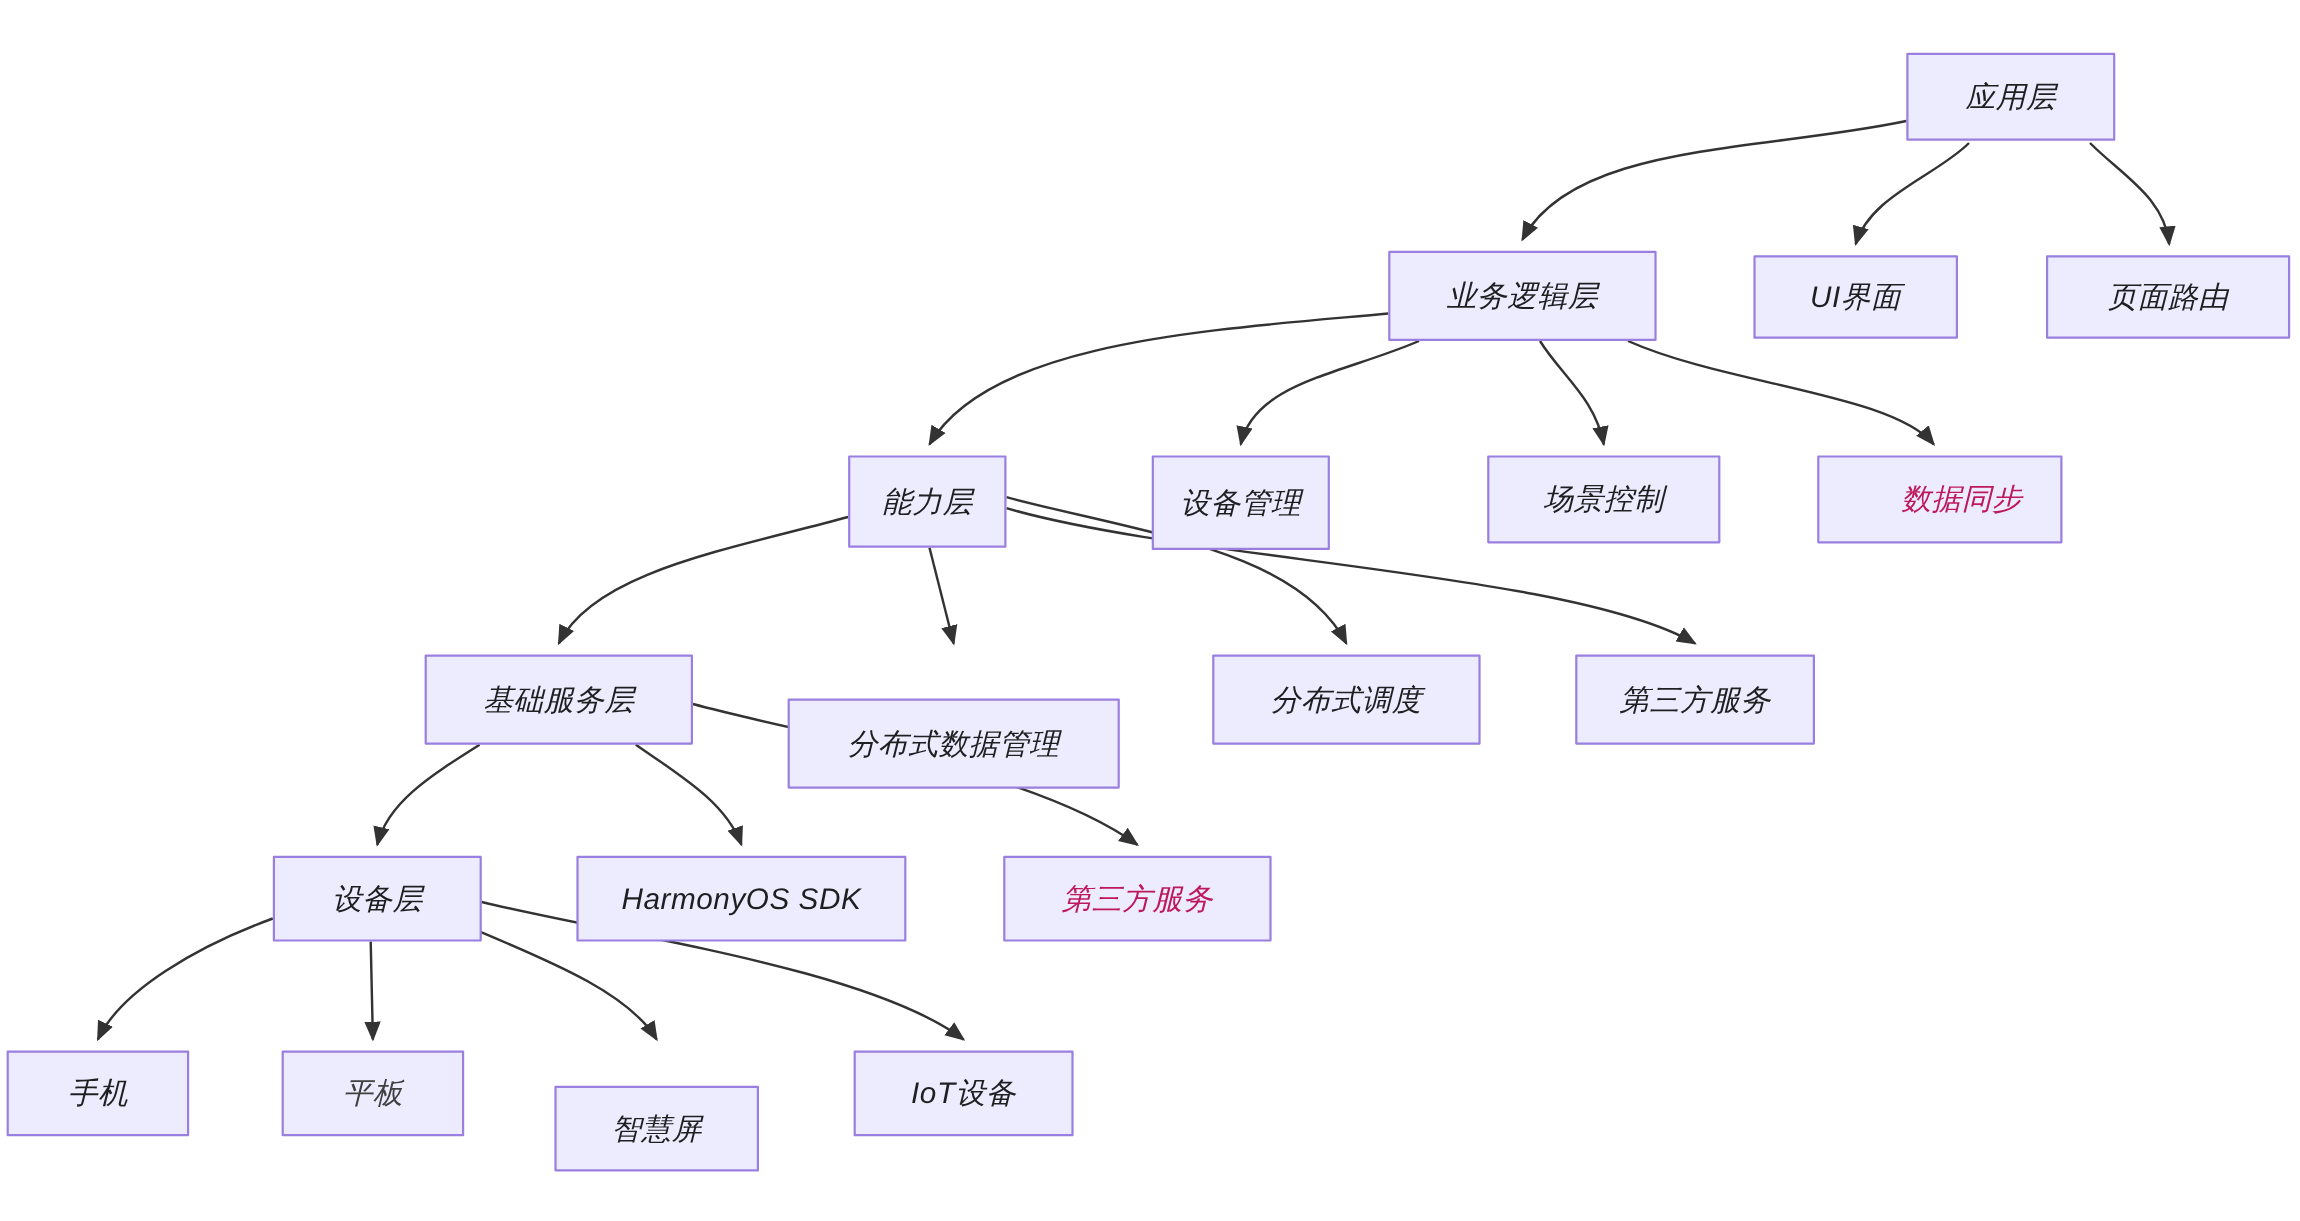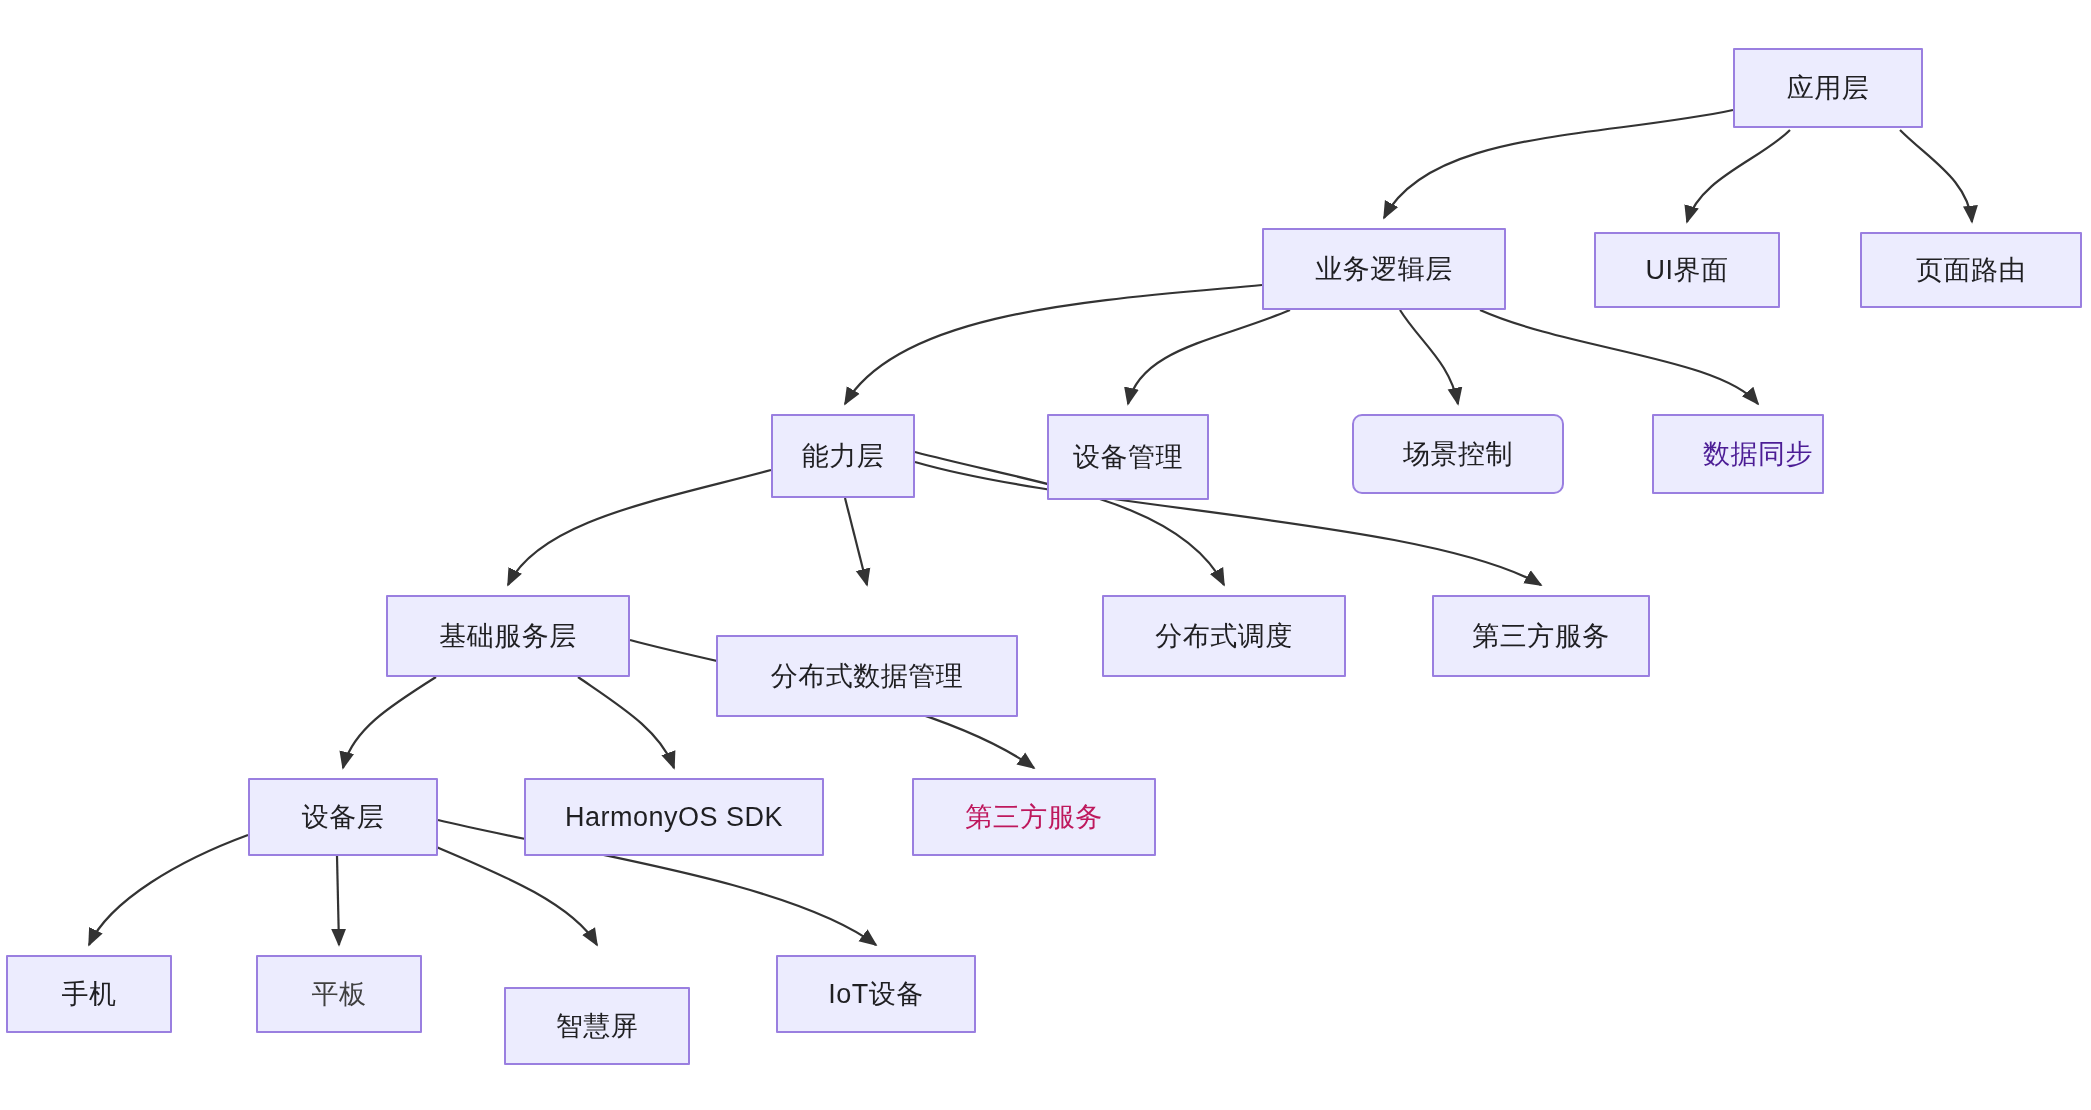--- a/index.html
+++ b/index.html
@@ -35,20 +35,21 @@
     align-items: center;
     justify-content: center;
     color: #1f1f22;
     font-size: 27px;
     line-height: 1.2;
     letter-spacing: 0.5px;
     white-space: nowrap;
   }
   .node-label {
     display: block;
+    font-style: italic;
   }
 </style>
 </head>
 <body>
 
 <div id="diagram-canvas">
 
   <svg id="edge-layer" viewBox="0 0 2091 1110" width="2091" height="1110" xmlns="http://www.w3.org/2000/svg">
     <defs>
       <marker id="arrowhead" markerWidth="9" markerHeight="9" refX="7.4" refY="4" orient="auto" markerUnits="strokeWidth">
@@ -89,24 +90,24 @@
       </div>
       <div class="node" style="left: 1860px; top: 232px; width: 222px; height: 76px; background: rgb(236, 236, 254); border-color: rgb(154, 127, 224); color: rgb(31, 31, 34);">
         <span class="node-label">页面路由</span>
       </div>
       <div class="node" style="left: 771px; top: 414px; width: 144px; height: 84px; background: rgb(236, 236, 254); border-color: rgb(154, 127, 224); color: rgb(31, 31, 34);">
         <span class="node-label">能力层</span>
       </div>
       <div class="node" style="left: 1047px; top: 414px; width: 162px; height: 86px; background: rgb(236, 236, 254); border-color: rgb(154, 127, 224); color: rgb(31, 31, 34); text-align: center;">
         <span class="node-label">设备管理</span>
       </div>
-      <div class="node" style="left: 1352px; top: 414px; width: 212px; height: 80px; background: rgb(236, 236, 254); border-color: rgb(154, 127, 224); color: rgb(31, 31, 34); border-radius: 10px;">
+      <div class="node" style="left: 1352px; top: 414px; width: 212px; height: 80px; background: rgb(236, 236, 254); border-color: rgb(154, 127, 224); color: rgb(31, 31, 34);">
         <span class="node-label">场景控制</span>
       </div>
-      <div class="node" style="left: 1652px; top: 414px; width: 172px; height: 80px; background: rgb(236, 236, 254); border-color: rgb(154, 127, 224); color: #4c1d95; padding-left: 40px;">
+      <div class="node" style="left: 1652px; top: 414px; width: 223px; height: 80px; background: rgb(236, 236, 254); border-color: rgb(154, 127, 224); color: #be185d; padding-left: 40px;">
         <span class="node-label">数据同步</span>
       </div>
       <div class="node" style="left: 386px; top: 595px; width: 244px; height: 82px; background: rgb(236, 236, 254); border-color: rgb(154, 127, 224); color: rgb(31, 31, 34);">
         <span class="node-label">基础服务层</span>
       </div>
       <div class="node" style="left: 716px; top: 595px; width: 302px; height: 82px; background: rgb(236, 236, 254); border-color: rgb(154, 127, 224); color: rgb(31, 31, 34); margin-top: 40px;">
         <span class="node-label">分布式数据管理</span>
       </div>
       <div class="node" style="left: 1102px; top: 595px; width: 244px; height: 82px; background: rgb(236, 236, 254); border-color: rgb(154, 127, 224); color: rgb(31, 31, 34);">
         <span class="node-label">分布式调度</span>

